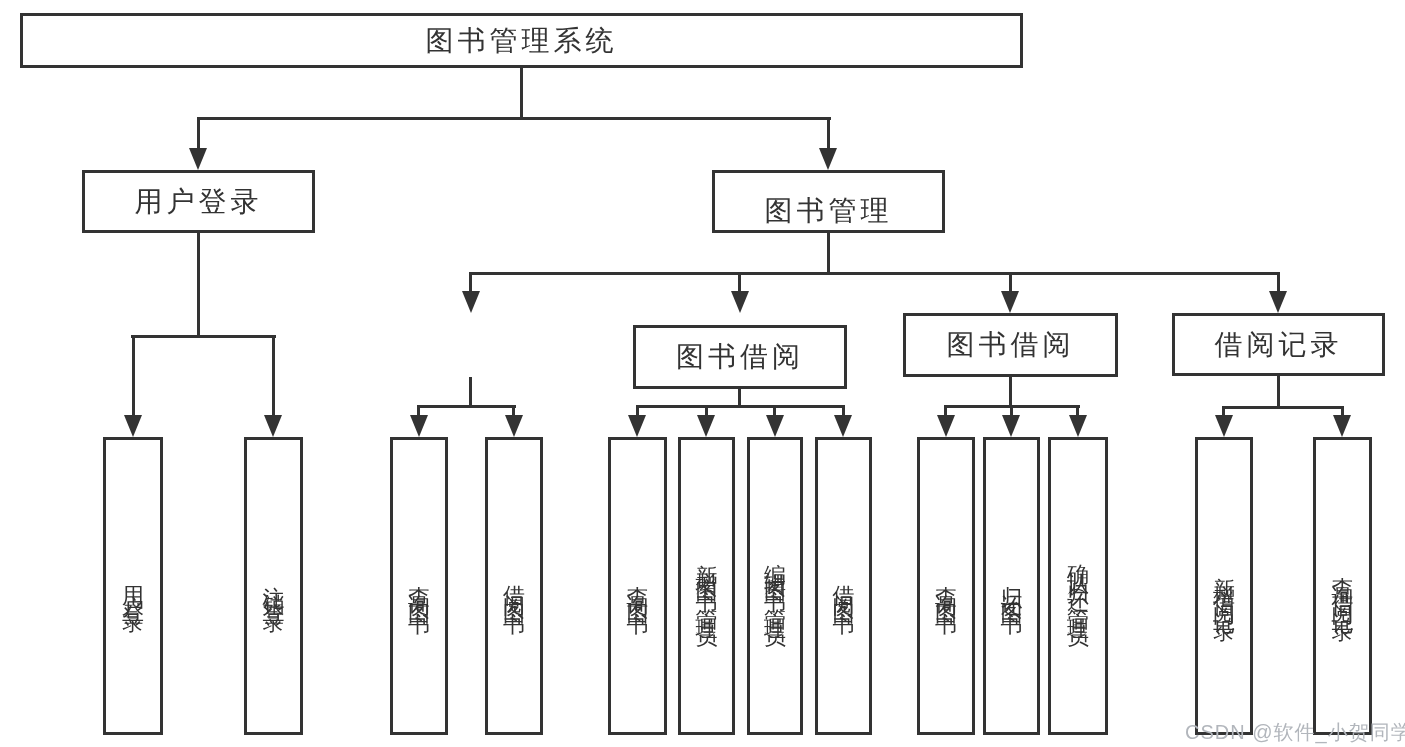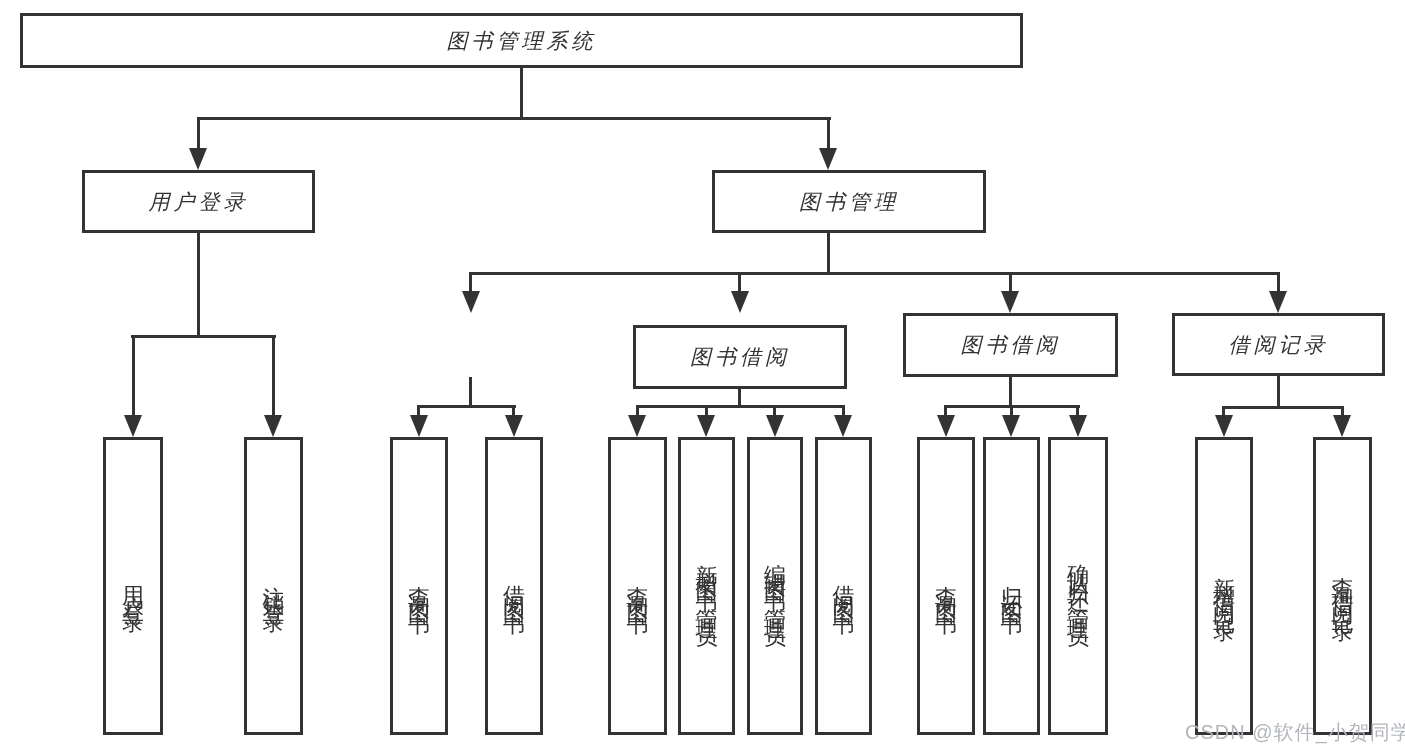--- a/index.html
+++ b/index.html
@@ -20,23 +20,22 @@
   .node {
     position: absolute;
     box-sizing: border-box;
     border: 3px solid var(--line);
     background: #ffffff;
     display: flex; align-items: center; justify-content: center;
     color: var(--text);
     z-index: 2;
   }
   .hlabel {
-    font-size: 21px; letter-spacing: 4px; white-space: nowrap;
+    font-size: 28px; letter-spacing: 4px; white-space: nowrap;
     color: var(--text);
-    font-style: italic;
   }
   .vnode .vlabel {
     writing-mode: vertical-rl;
     text-orientation: mixed;
     font-size: 22px;
     letter-spacing: 9px;
     line-height: 1;
     color: var(--text);
     white-space: nowrap;
   }
@@ -74,21 +73,21 @@
     <div class="hline" style="left:197px; top:117px; width:634px; height:3px;"></div>
     <div class="vline" style="left:197px; top:117px; width:3px; height:35px;"></div>
     <div class="arrowhead" style="left:189px; top:148px;"></div>
     <div class="vline" style="left:827px; top:117px; width:3px; height:35px;"></div>
     <div class="arrowhead" style="left:819px; top:148px;"></div>
   </div>
 
   <div class="node" style="left:82px; top:170px; width:233px; height:63px;">
     <span class="hlabel">用户登录</span>
   </div>
-  <div class="node" style="left:712px; top:170px; width:274px; height:63px;">
+  <div class="node" style="left:712px; top:170px; width:233px; height:63px;align-items:flex-end;">
     <span class="hlabel">图书管理</span>
   </div>
 
   <div>
     <div class="vline" style="left:197px; top:233px; width:3px; height:105px;"></div>
     <div class="hline" style="left:131px; top:335px; width:145px; height:3px;"></div>
     <div class="vline" style="left:132px; top:335px; width:3px; height:84px;"></div>
     <div class="arrowhead" style="left:124px; top:415px;"></div>
     <div class="vline" style="left:272px; top:335px; width:3px; height:84px;"></div>
     <div class="arrowhead" style="left:264px; top:415px;"></div>

